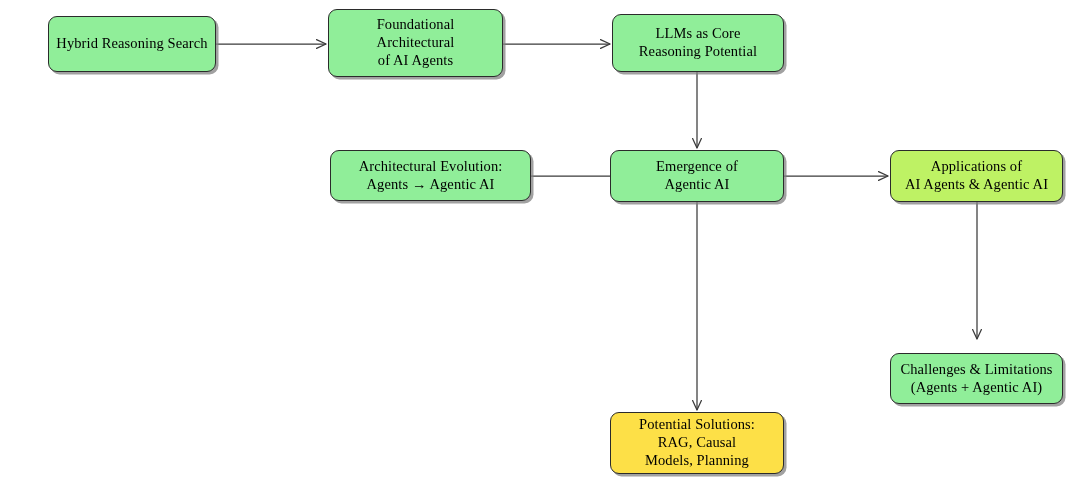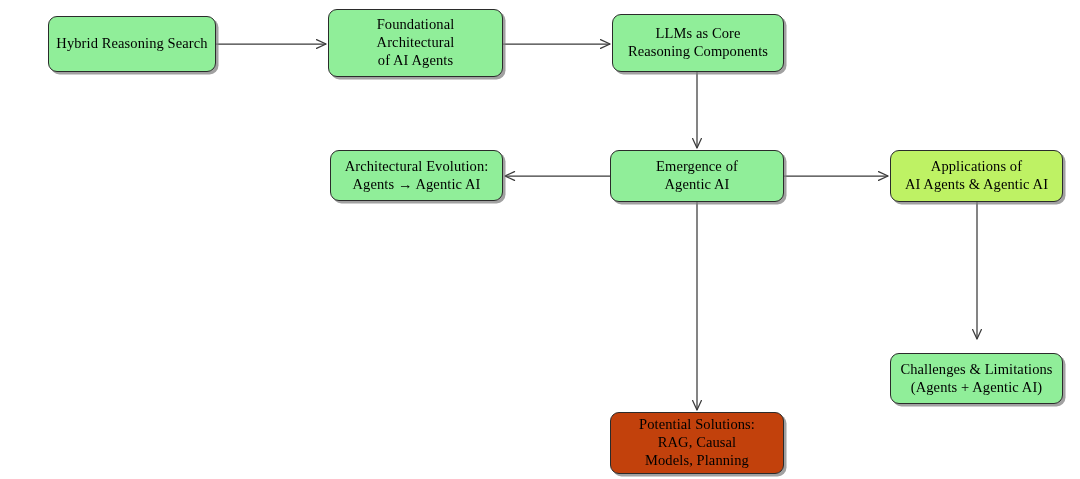--- a/index.html
+++ b/index.html
@@ -79,27 +79,27 @@
         <path d="M697,202 L697,410" stroke="#3a3a3a" stroke-width="1.25" fill="none" marker-end="url(#arrow-down)"></path>
       </g>
   </svg>
 
   <div id="nodes-group">
       <div class="node" style="left: 48px; top: 16px; width: 168px; height: 56px; background: rgb(144, 238, 153); border-color: rgb(43, 43, 43);"><span class="node-label">Hybrid Reasoning Search</span></div>
       <div class="node" style="left: 328px; top: 9px; width: 175px; height: 68px; background: rgb(144, 238, 153); border-color: rgb(43, 43, 43);"><span class="node-label">Foundational
 Architectural
 of AI Agents</span></div>
       <div class="node" style="left: 612px; top: 14px; width: 172px; height: 58px; background: rgb(144, 238, 153); border-color: rgb(43, 43, 43);"><span class="node-label">LLMs as Core
-Reasoning Components</span></div>
-      <div class="node" style="left: 330px; top: 150px; width: 173px; height: 51px; background: rgb(144, 238, 153); border-color: rgb(43, 43, 43);"><span class="node-label">Architectural Evolution:
+Reasoning Potential</span></div>
+      <div class="node" style="left: 330px; top: 150px; width: 201px; height: 51px; background: rgb(144, 238, 153); border-color: rgb(43, 43, 43);"><span class="node-label">Architectural Evolution:
 Agents → Agentic AI</span></div>
       <div class="node" style="left: 610px; top: 150px; width: 174px; height: 52px; background: rgb(144, 238, 153); border-color: rgb(43, 43, 43); justify-content: flex-end;"><span class="node-label">Emergence of
 Agentic AI</span></div>
       <div class="node" style="left: 890px; top: 150px; width: 173px; height: 52px; background: #bef264; border-color: rgb(43, 43, 43);"><span class="node-label">Applications of
 AI Agents &amp; Agentic AI</span></div>
       <div class="node" style="left: 890px; top: 341px; width: 173px; height: 51px; background: rgb(144, 238, 153); border-color: rgb(43, 43, 43); margin-top: 12px;"><span class="node-label">Challenges &amp; Limitations
 (Agents + Agentic AI)</span></div>
-      <div class="node" style="left: 610px; top: 412px; width: 174px; height: 62px; background: #c2410c; border-color: rgb(43, 43, 43);"><span class="node-label">Potential Solutions:
+      <div class="node" style="left: 610px; top: 412px; width: 174px; height: 62px; background: #fde047; border-color: rgb(43, 43, 43);"><span class="node-label">Potential Solutions:
 RAG, Causal
 Models, Planning</span></div>
     </div>
 
 </div>
 
 </body></html>

